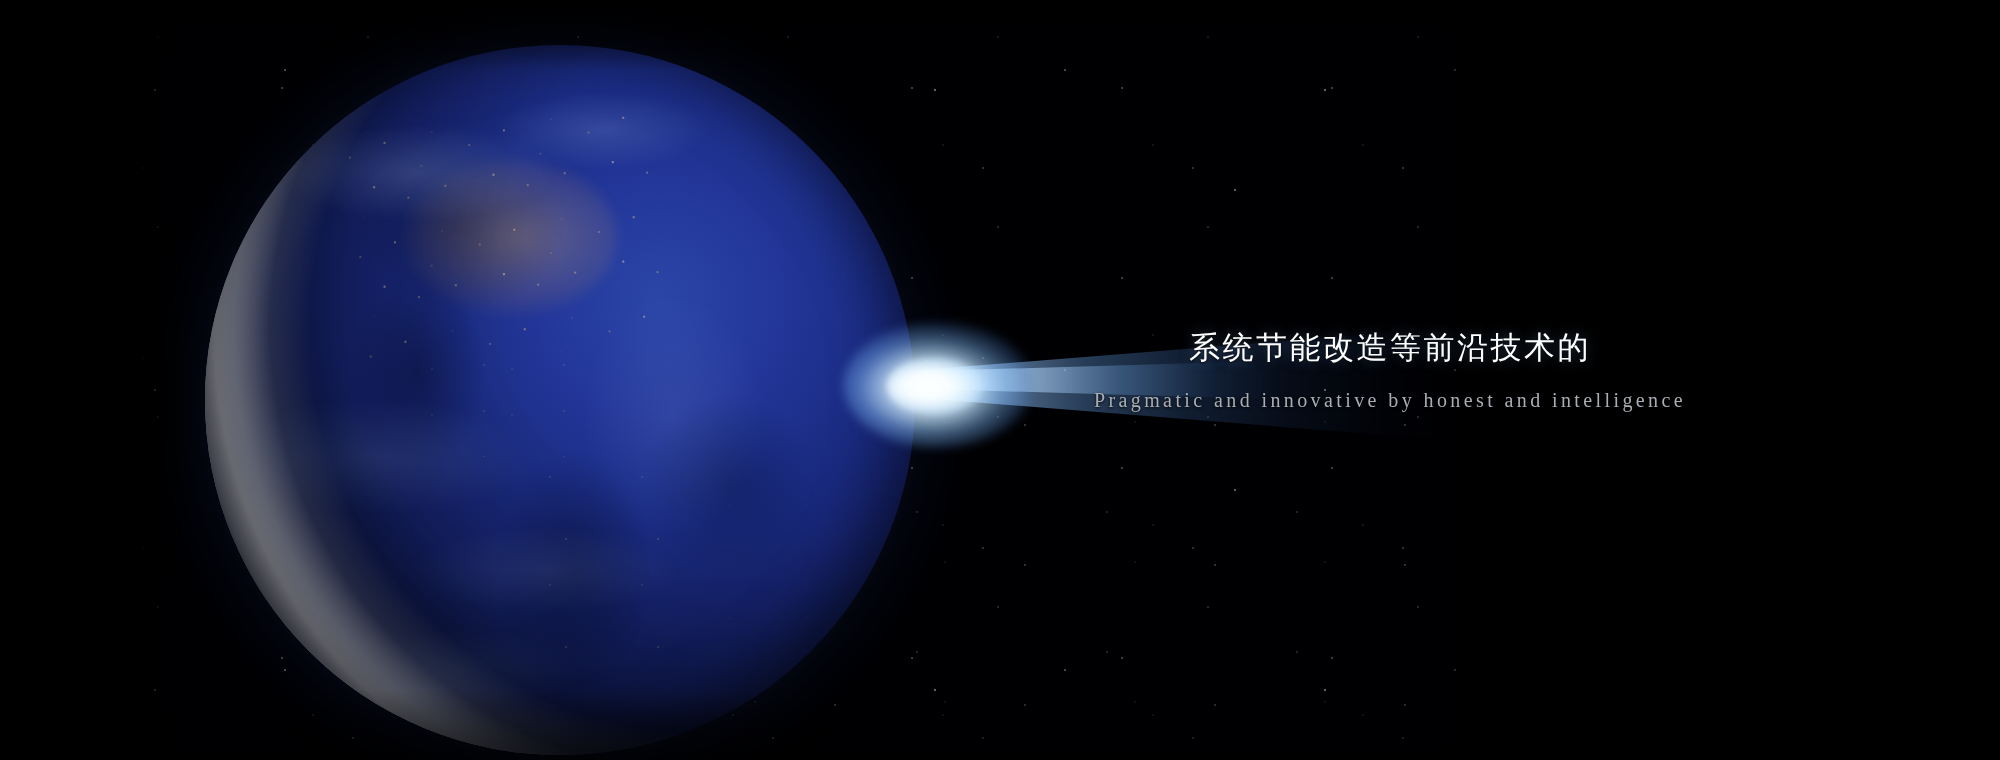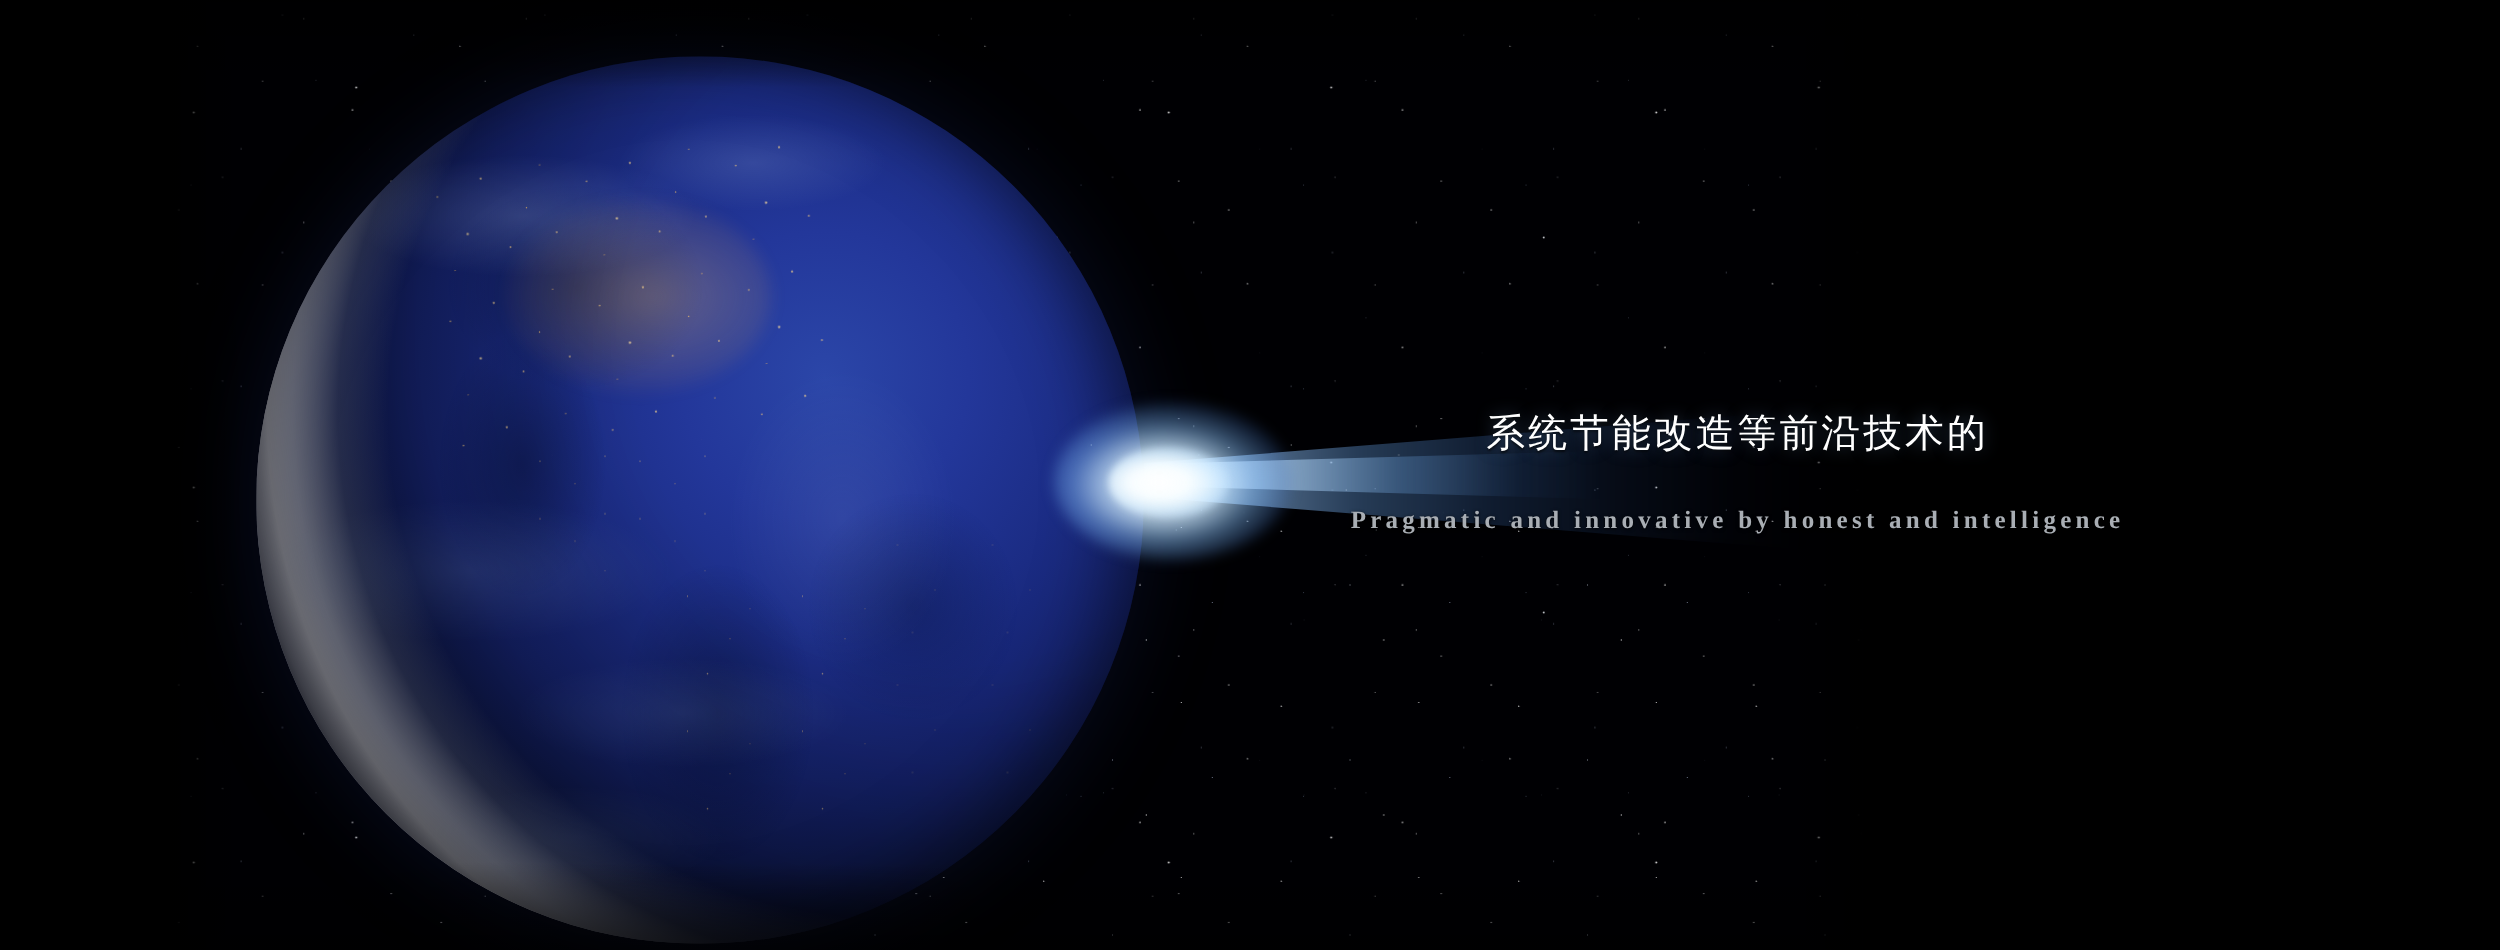--- a/index.html
+++ b/index.html
@@ -337,25 +337,25 @@
     font-size: 31px;
     line-height: 1.42;
     font-weight: 300;
     letter-spacing: 2.5px;
     font-family: "DejaVu Sans", "Liberation Sans", sans-serif;
     text-shadow: 0 0 14px rgba(120,170,230,.35), 0 1px 2px rgba(0,0,0,.85);
     white-space: nowrap;
   }
   .headline-line { display: block; }
   .subline {
-    margin-top: 36px;
+    margin-top: 20px;
     color: #a9aeb4;
     font-size: 20px;
     letter-spacing: 3.4px;
-    font-weight: 700;
+    font-weight: 400;
     font-family: "Liberation Serif", "DejaVu Serif", serif;
     text-shadow: 0 1px 3px rgba(0,0,0,.9);
     white-space: nowrap;
   }
 </style>
 </head>
 <body>
 
 <div id="banner">
 

